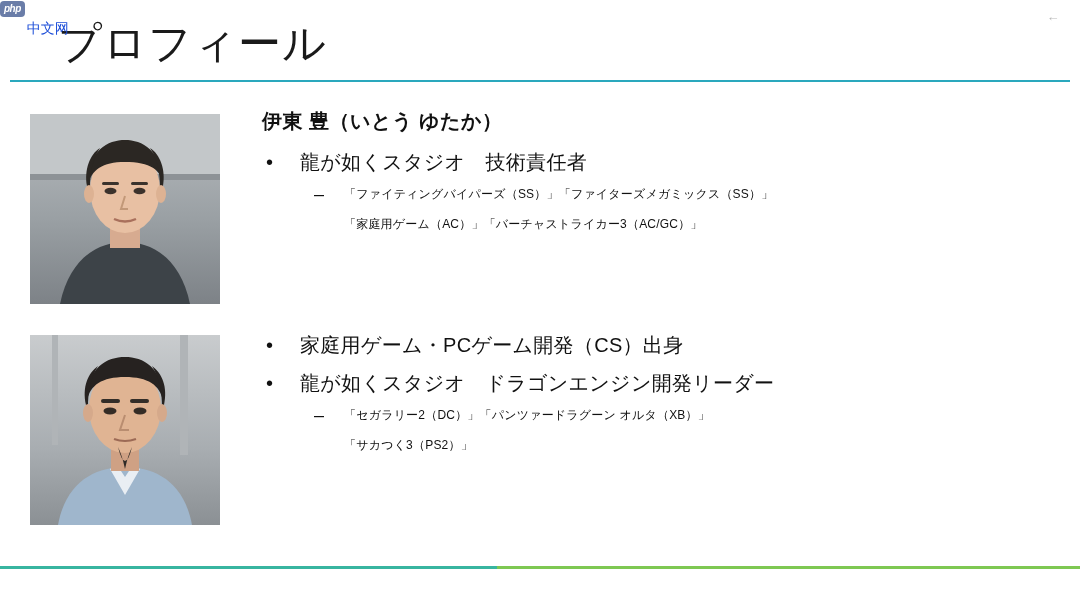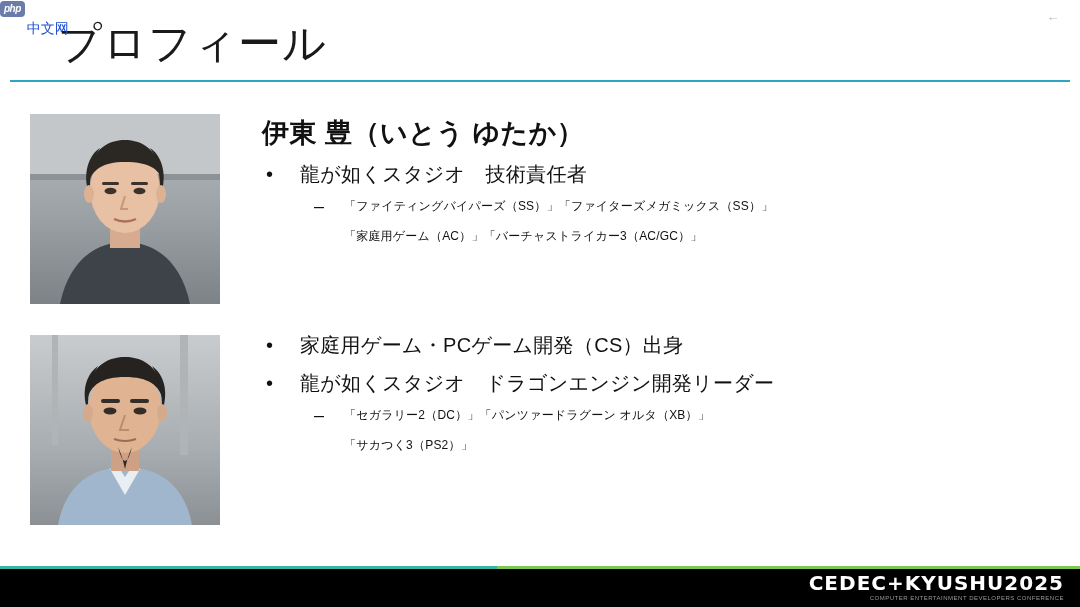--- a/index.html
+++ b/index.html
@@ -119,26 +119,26 @@
   .photo svg { display: block; }
 
   .pinfo {
     position: absolute;
     left: 262px;
     top: 0;
     width: 790px;
   }
 
   .pname {
-    font-size: 27px;
+    font-size: 20px;
     color: #111111;
     font-weight: 700;
     line-height: 38px;
     letter-spacing: 0.5px;
-    margin: 12px 0 6px 0;
+    margin: 0 0 6px 0;
     white-space: nowrap;
   }
 
   .bullet {
     position: relative;
     padding-left: 38px;
     font-size: 20px;
     color: #111111;
     line-height: 32px;
     margin: 6px 0 0 0;
@@ -324,20 +324,14 @@
         <div class="bullet">家庭用ゲーム・PCゲーム開発（CS）出身</div>
         <div class="bullet">龍が如くスタジオ　ドラゴンエンジン開発リーダー</div>
         <div class="sub">「セガラリー2（DC）」「パンツァードラグーン オルタ（XB）」</div>
         <div class="sub cont">「サカつく3（PS2）」</div>
       </div>
     </div>
 
   </div>
 
   <div id="footer-rule"></div>
-  <div id="footer">
-    <div id="footer-logo">
-      <div class="logo-main">CEDEC+KYUSHU2025</div>
-      <div class="logo-sub">COMPUTER ENTERTAINMENT DEVELOPERS CONFERENCE</div>
-    </div>
-  </div>
 
 </div>
 
 </body></html>

